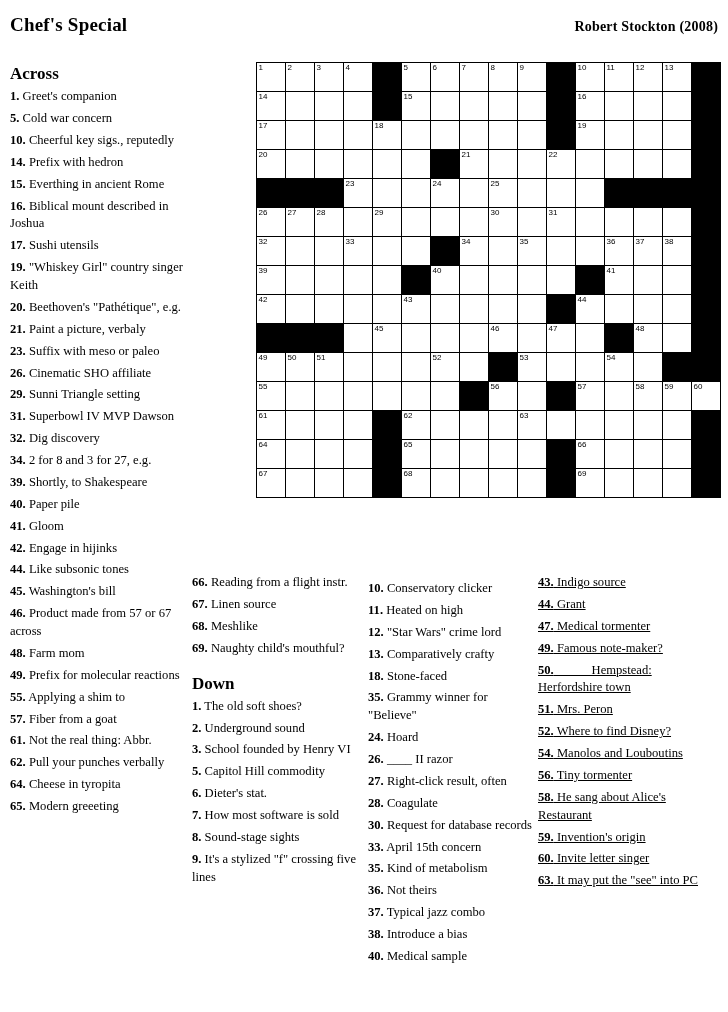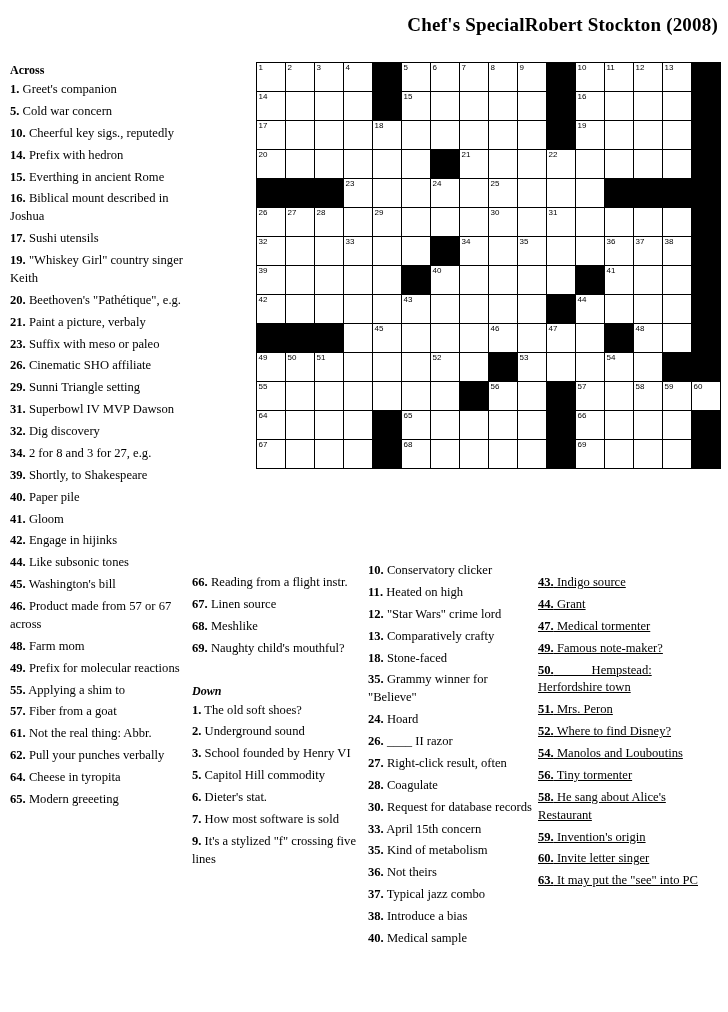--- a/index.html
+++ b/index.html
@@ -21,30 +21,30 @@
     height: 1012px;
     padding: 0;
   }
   
   .header {
     position: absolute;
     left: 10px;
     top: 14px;
     width: 708px;
     display: flex;
-    justify-content: flex-end;
+    justify-content: space-between;
     align-items: baseline;
   }
   .puzzle-title {
     font-size: 19px;
     font-weight: bold;
     letter-spacing: 0.2px;
   }
   .puzzle-author {
-    font-size: 19px;
+    font-size: 14px;
     font-weight: bold;
     letter-spacing: 0.2px;
   }
   
   .grid-wrap {
     position: absolute;
     left: 256px;
     top: 62px;
   }
   table.grid {
@@ -78,30 +78,29 @@
     top: 62px;
     width: 708px;
   }
   .col {
     position: absolute;
     font-size: 12.6px;
     line-height: 1.42;
   }
   .col-1 { left: 0px;   top: 0px;   width: 175px; }
   .col-2 { left: 182px; top: 512px; width: 168px; }
-  .col-3 { left: 358px; top: 500px; width: 166px; }
+  .col-3 { left: 358px; top: 518px; width: 166px; }
   .col-4 { left: 528px; top: 512px; width: 180px; text-decoration: underline; }
   .section-head {
     font-weight: bold;
-    font-size: 12px;
+    font-size: 17px;
     margin: 0 0 2px 0;
   }
   .section-head.down {
-    margin-top: 25px;
-    font-style: italic;
+    margin-top: 14px;
   }
   .clue {
     margin: 0 0 4px 0;
     text-indent: 0;
   }
   .clue .n {
     font-weight: bold;
   }
 </style>
 </head>
@@ -434,20 +433,43 @@
             <td></td>
             <td>
               <span class="num">58</span>
             </td>
             <td>
               <span class="num">59</span>
             </td>
             <td>
               <span class="num">60</span>
             </td>
+          </tr>
+          <tr>
+            <td>
+              <span class="num">61</span>
+            </td>
+            <td></td>
+            <td></td>
+            <td></td>
+            <td class="block"></td>
+            <td>
+              <span class="num">62</span>
+            </td>
+            <td></td>
+            <td></td>
+            <td></td>
+            <td>
+              <span class="num">63</span>
+            </td>
+            <td></td>
+            <td></td>
+            <td></td>
+            <td></td>
+            <td></td>
           </tr>
           <tr>
             <td>
               <span class="num">64</span>
             </td>
             <td></td>
             <td></td>
             <td></td>
             <td class="block"></td>
             <td>
@@ -537,20 +559,21 @@
           <div class="clue"><span class="n">69.</span><span> Naughty child's mouthful?</span></div>
         </div>
       <div class="section-head down">Down</div>
       <div id="down-col-1">
           <div class="clue"><span class="n">1.</span><span> The old soft shoes?</span></div>
           <div class="clue"><span class="n">2.</span><span> Underground sound</span></div>
           <div class="clue"><span class="n">3.</span><span> School founded by Henry VI</span></div>
           <div class="clue"><span class="n">5.</span><span> Capitol Hill commodity</span></div>
           <div class="clue"><span class="n">6.</span><span> Dieter's stat.</span></div>
           <div class="clue"><span class="n">7.</span><span> How most software is sold</span></div>
+          <div class="clue"><span class="n">8.</span><span> Sound-stage sights</span></div>
           <div class="clue"><span class="n">9.</span><span> It's a stylized "f" crossing five lines</span></div>
         </div>
     </div>
     <div class="col col-3">
       <div id="down-col-2">
           <div class="clue"><span class="n">10.</span><span> Conservatory clicker</span></div>
           <div class="clue"><span class="n">11.</span><span> Heated on high</span></div>
           <div class="clue"><span class="n">12.</span><span> "Star Wars" crime lord</span></div>
           <div class="clue"><span class="n">13.</span><span> Comparatively crafty</span></div>
           <div class="clue"><span class="n">18.</span><span> Stone-faced</span></div>

